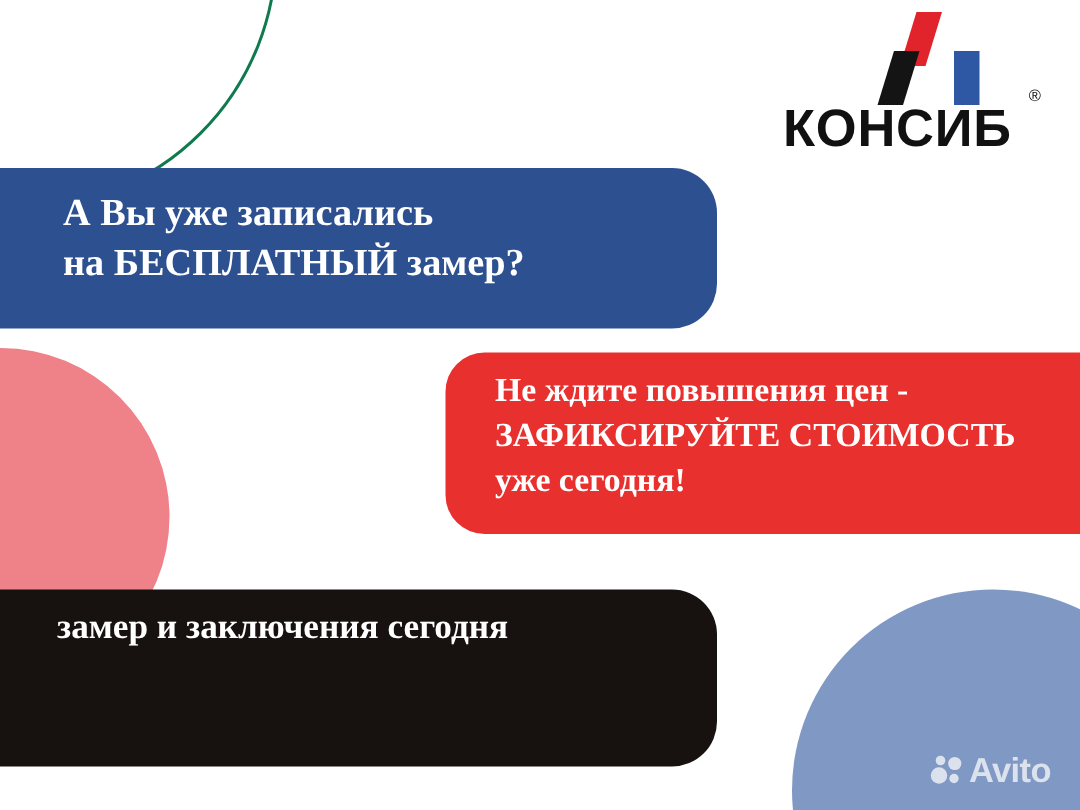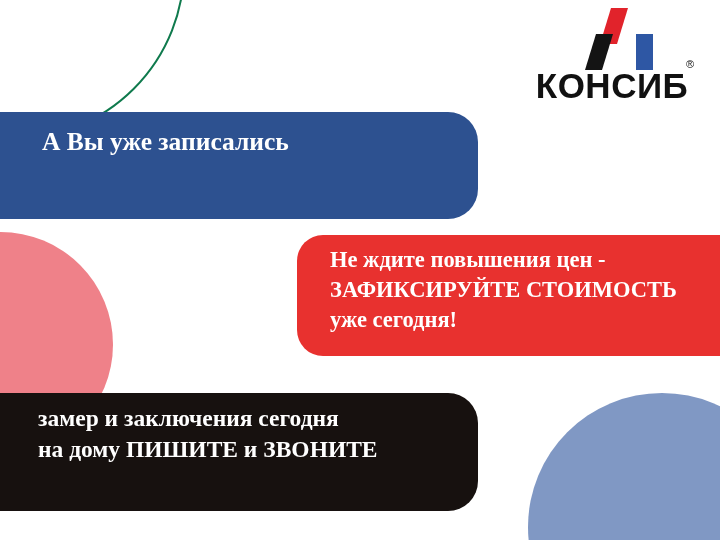--- a/index.html
+++ b/index.html
@@ -56,21 +56,21 @@
     left: 62px;
     top: 0px;
     width: 76px;
     height: 62px;
   }
   #logo-wordmark {
     position: absolute;
     left: 0;
     top: 60px;
     width: 180px;
-    text-align: center;
+    text-align: left;
     font-family: "Liberation Sans", "DejaVu Sans", sans-serif;
     font-weight: bold;
     font-size: 35px;
     letter-spacing: 0.5px;
     color: #111111;
     line-height: 1;
     white-space: nowrap;
   }
   #logo-reg {
     position: absolute;
@@ -160,27 +160,36 @@
       <polygon points="27,0 44,0 33,36 16,36" fill="#e1232b"></polygon>
       <polygon points="12,26 29,26 18,62 1,62" fill="#141414"></polygon>
       <polygon points="52,26 69,26 69,62 52,62" fill="#2e57a4"></polygon>
     </svg>
     <div id="logo-wordmark">КОНСИБ</div>
     <div id="logo-reg">®</div>
   </div>
 
   <div class="banner" id="banner-blue">
     <span class="line">А Вы уже записались</span>
+    <span class="line">на БЕСПЛАТНЫЙ замер?</span>
   </div>
 
   <div class="banner" id="banner-red">
     <span class="line">Не ждите повышения цен -</span>
     <span class="line">ЗАФИКСИРУЙТЕ СТОИМОСТЬ</span>
     <span class="line">уже сегодня!</span>
   </div>
 
   <div class="banner" id="banner-black">
     <span class="line">замер и заключения сегодня</span>
-    <span class="line">на дому ПИШИТЕ и ЗВОНИТЕ</span>
   </div>
 
+  <div id="avito-watermark">
+    <svg width="22" height="20" viewBox="0 0 22 20">
+      <circle cx="6" cy="14" r="5.5" fill="#ffffff"></circle>
+      <circle cx="7" cy="4" r="3.2" fill="#ffffff"></circle>
+      <circle cx="16.5" cy="6" r="4.4" fill="#ffffff"></circle>
+      <circle cx="16" cy="16" r="3.1" fill="#ffffff"></circle>
+    </svg>
+    <span class="avito-text">Avito</span>
+  </div>
 
 </div>
 
 </body></html>

